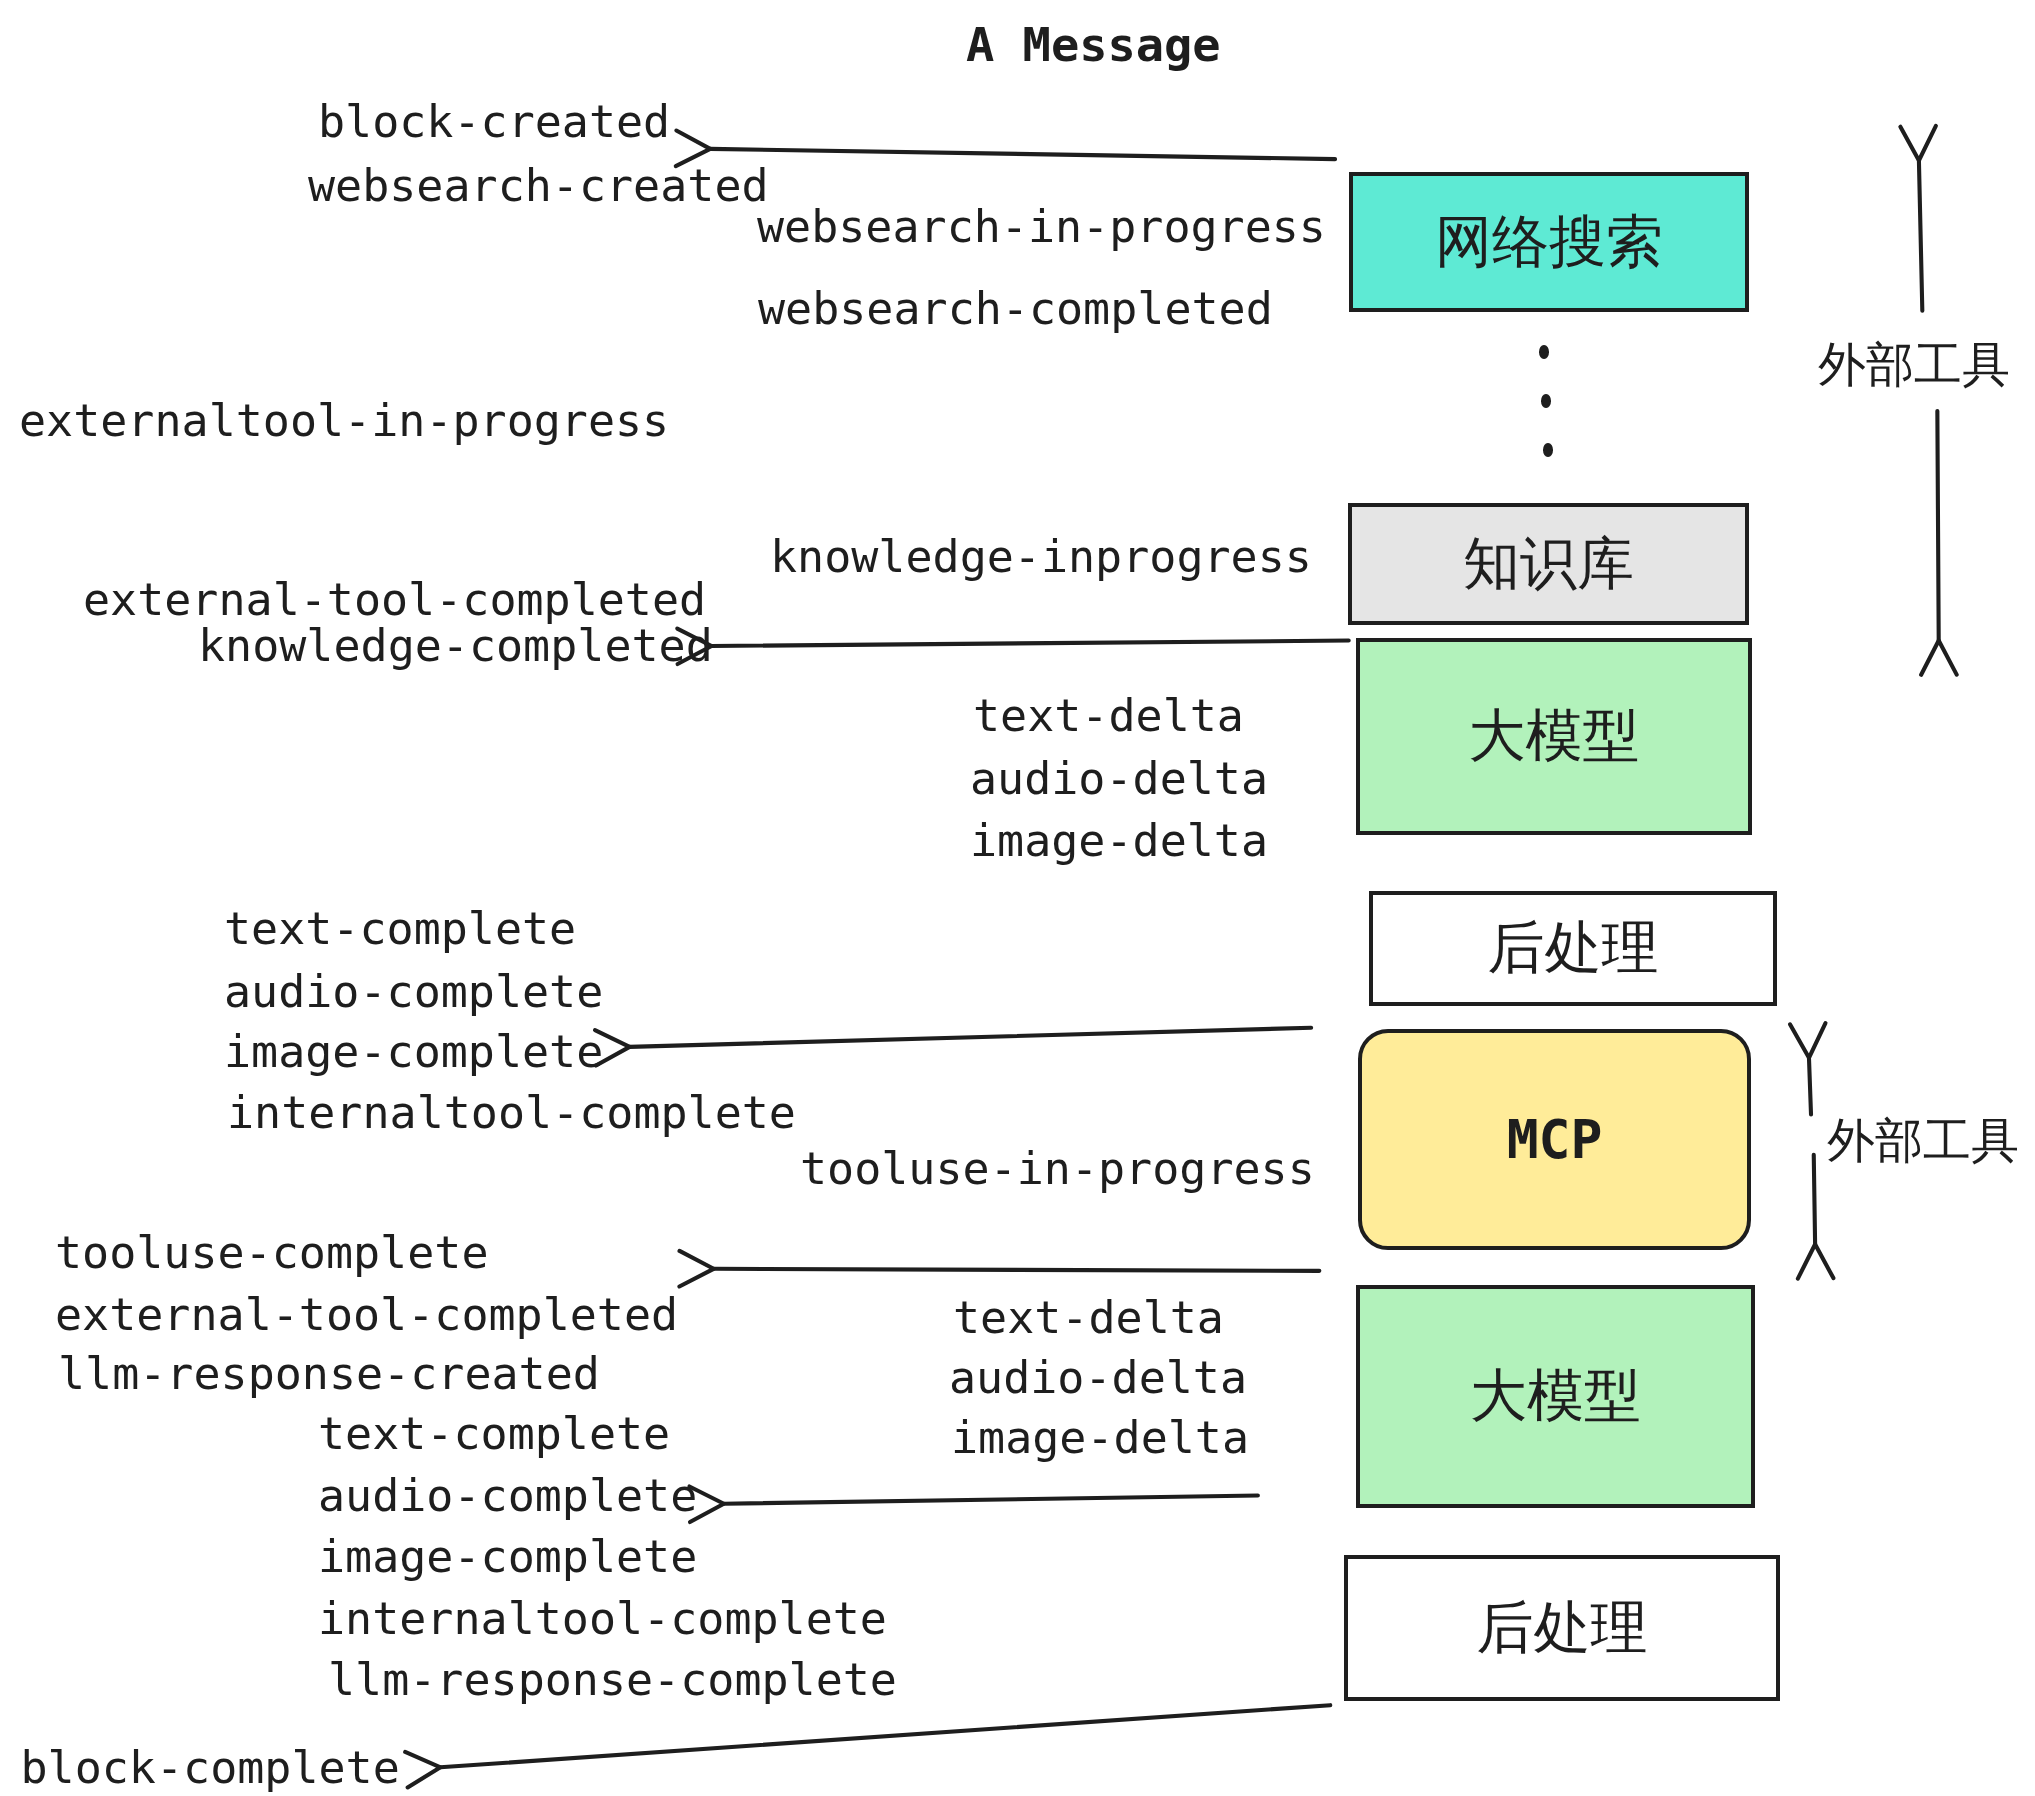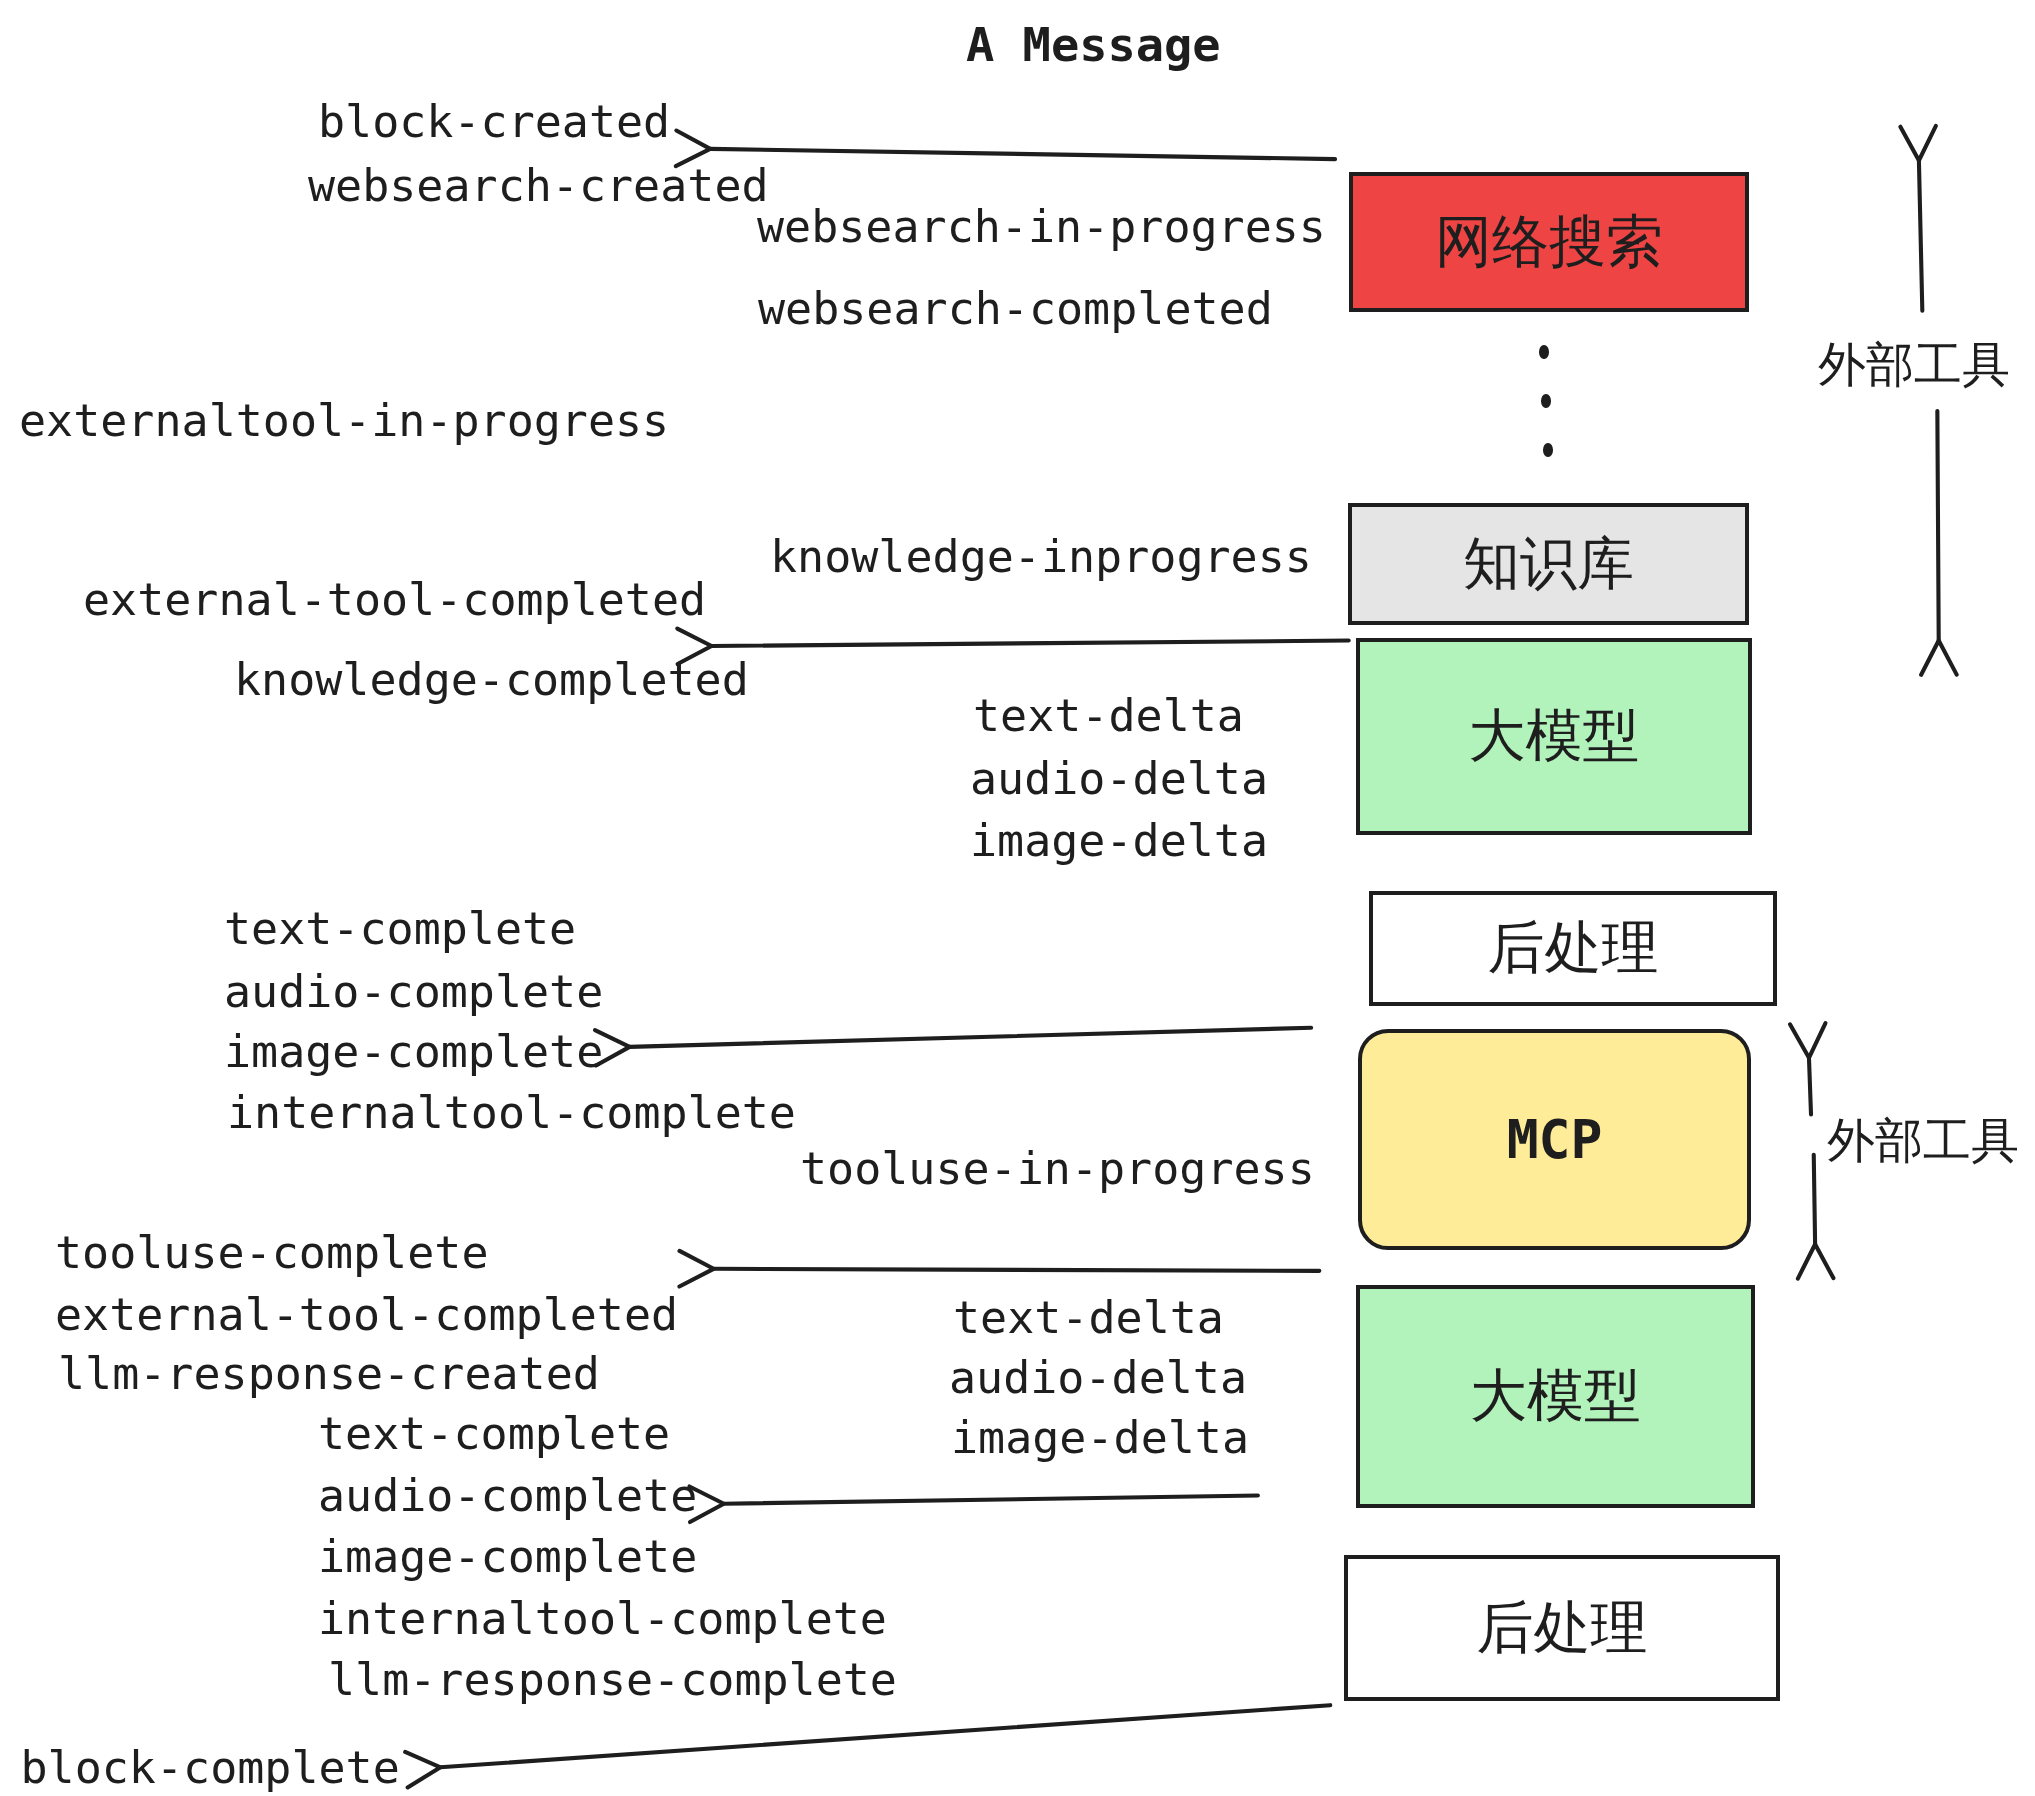--- a/index.html
+++ b/index.html
@@ -34,21 +34,21 @@
         <line x1="1932" y1="1861" x2="1045" y2="1858" stroke="#1e1e1e" stroke-width="6" stroke-linecap="round" marker-end="url(#vhead)"></line>
         <line x1="1842" y1="2190" x2="1060" y2="2202" stroke="#1e1e1e" stroke-width="6" stroke-linecap="round" marker-end="url(#vhead)"></line>
         <line x1="1948" y1="2497" x2="645" y2="2588" stroke="#1e1e1e" stroke-width="6" stroke-linecap="round" marker-end="url(#vhead)"></line>
         <line x1="2815" y1="455" x2="2810" y2="235" stroke="#1e1e1e" stroke-width="6" stroke-linecap="round" marker-end="url(#vhead)"></line>
         <line x1="2837" y1="602" x2="2839" y2="938" stroke="#1e1e1e" stroke-width="6" stroke-linecap="round" marker-end="url(#vhead)"></line>
         <line x1="2652" y1="1632" x2="2649" y2="1549" stroke="#1e1e1e" stroke-width="6" stroke-linecap="round" marker-end="url(#vhead)"></line>
         <line x1="2656" y1="1691" x2="2658" y2="1822" stroke="#1e1e1e" stroke-width="6" stroke-linecap="round" marker-end="url(#vhead)"></line>
       </g>
   </svg>
   <div id="boxes">
-      <div class="box" style="left: 1349px; top: 172px; width: 400px; height: 140px; background: #ef4444;">
+      <div class="box" style="left: 1349px; top: 172px; width: 400px; height: 140px; background: #5eead4;">
         <span class="lbl">网络搜索</span>
       </div>
       <div class="box" style="left: 1348px; top: 503px; width: 401px; height: 122px; background: #e5e5e5;">
         <span class="lbl">知识库</span>
       </div>
       <div class="box" style="left: 1356px; top: 638px; width: 396px; height: 197px; background: rgb(178, 242, 187);">
         <span class="lbl">大模型</span>
       </div>
       <div class="box" style="left: 1369px; top: 891px; width: 408px; height: 115px; background: rgb(255, 255, 255);">
         <span class="lbl">后处理</span>
@@ -64,21 +64,21 @@
       </div>
     </div>
   <div id="labels">
       <div class="event" style="left: 318px; top: 96px;">block-created</div>
       <div class="event" style="left: 308px; top: 160px;">websearch-created</div>
       <div class="event" style="left: 757px; top: 201px;">websearch-in-progress</div>
       <div class="event" style="left: 758px; top: 283px;">websearch-completed</div>
       <div class="event" style="left: 19px; top: 395px;">externaltool-in-progress</div>
       <div class="event" style="left: 770px; top: 531px;">knowledge-inprogress</div>
       <div class="event" style="left: 83px; top: 574px;">external-tool-completed</div>
-      <div class="event" style="left: 198px; top: 654px; margin-left: 36px;">knowledge-completed</div>
+      <div class="event" style="left: 198px; top: 620px;">knowledge-completed</div>
       <div class="event" style="left: 973px; top: 690px;">text-delta</div>
       <div class="event" style="left: 970px; top: 753px;">audio-delta</div>
       <div class="event" style="left: 970px; top: 815px;">image-delta</div>
       <div class="event" style="left: 224px; top: 903px;">text-complete</div>
       <div class="event" style="left: 224px; top: 966px;">audio-complete</div>
       <div class="event" style="left: 224px; top: 1026px;">image-complete</div>
       <div class="event" style="left: 227px; top: 1087px;">internaltool-complete</div>
       <div class="event" style="left: 800px; top: 1143px;">tooluse-in-progress</div>
       <div class="event" style="left: 55px; top: 1227px;">tooluse-complete</div>
       <div class="event" style="left: 55px; top: 1289px;">external-tool-completed</div>

